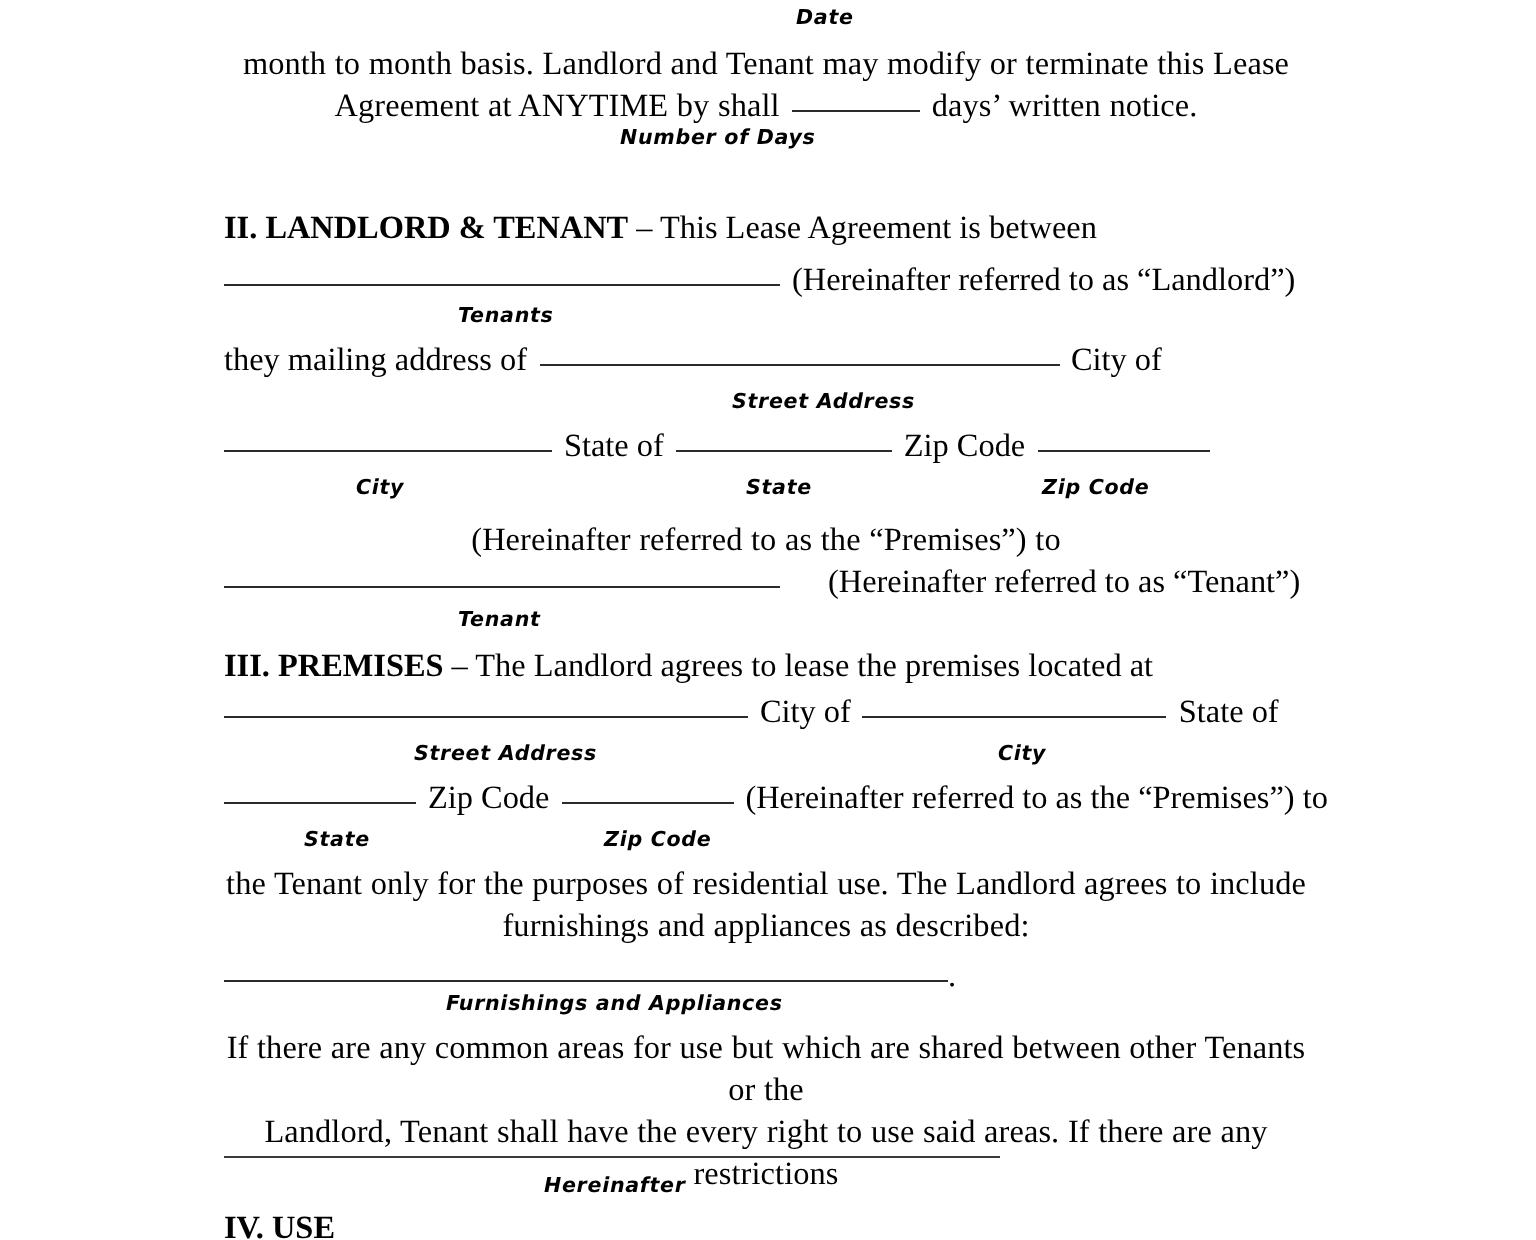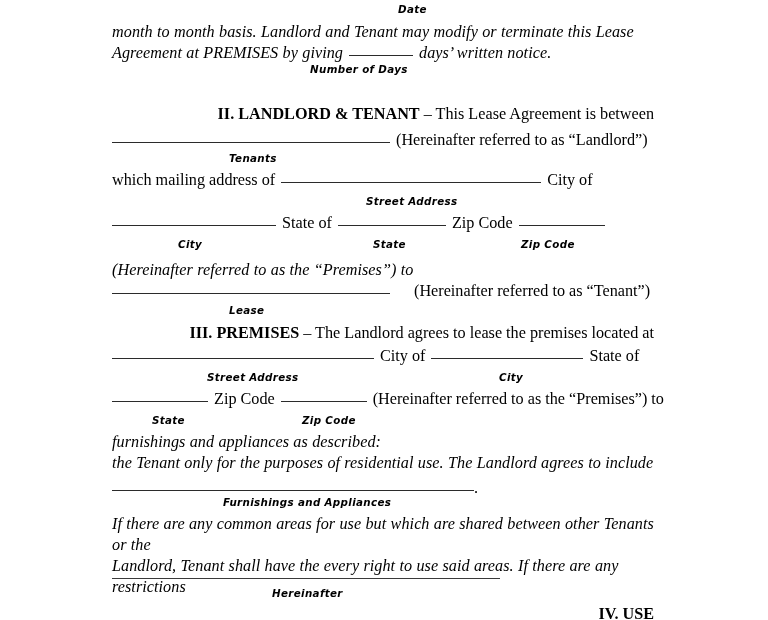--- a/index.html
+++ b/index.html
@@ -30,43 +30,41 @@
   .col {
     position: absolute;
     left: 112px;
     width: 542px;
   }
 
   
   .para {
     font-size: 16.2px;
     line-height: 21px;
-    text-align: left;
+    text-align: center;
     letter-spacing: 0.05px;
     word-spacing: 0.2px;
-    font-style: italic;
   }
 
   
   .caption {
     position: absolute;
     font-family: "DejaVu Sans", "Liberation Sans", sans-serif;
     font-weight: bold;
     font-style: italic;
     font-size: 10.3px;
     letter-spacing: 0.35px;
     white-space: nowrap;
     color: #000;
   }
 
   
   .heading {
     font-size: 16.2px;
     line-height: 21px;
-    text-align: right;
   }
   .heading b {
     font-weight: bold;
   }
 
   
   .blank {
     display: inline-block;
     border-bottom: 1px solid #2b2b2b;
     vertical-align: 2px;
@@ -90,73 +88,73 @@
 </head>
 <body>
 
 <div class="page">
 
   <div class="caption" style="left:398px; top:3px;">Date</div>
 
   <div class="col" style="top:22px;">
     <div class="para">month to month basis. Landlord and Tenant may modify or terminate this Lease</div>
     <div class="para">
-      <span>Agreement at PREMISES by giving</span><span class="blank" style="width:64px; margin:0 6px;"></span><span>days’ written notice.</span>
+      <span>Agreement at ANYTIME by shall</span><span class="blank" style="width:64px; margin:0 6px;"></span><span>days’ written notice.</span>
     </div>
   </div>
 
   <div class="caption" style="left:310px; top:63px;">Number of Days</div>
 
   <div class="col heading" style="top:104px;">
     <b>II. LANDLORD &amp; TENANT</b><span> – </span><span>This Lease Agreement is between</span>
   </div>
 
   <div class="blank-row" style="left:112px; top:130px;">
     <span class="blank" style="width:278px;"></span><span class="inline-txt" style="margin-left:6px;">(Hereinafter referred to as “Landlord”)</span>
   </div>
   <div class="caption" style="left:229px; top:152px;">Tenants</div>
 
   <div class="blank-row" style="left:112px; top:170px;">
-    <span class="inline-txt">which mailing address of</span><span class="blank" style="width:260px; margin:0 6px;"></span><span class="inline-txt">City of</span>
+    <span class="inline-txt">they mailing address of</span><span class="blank" style="width:260px; margin:0 6px;"></span><span class="inline-txt">City of</span>
   </div>
   <div class="caption" style="left:366px; top:195px;">Street Address</div>
 
   <div class="blank-row" style="left:112px; top:213px;">
     <span class="blank" style="width:164px;"></span><span class="inline-txt" style="margin:0 6px;">State of</span><span class="blank" style="width:108px;"></span><span class="inline-txt" style="margin:0 6px;">Zip Code</span><span class="blank" style="width:86px;"></span>
   </div>
   <div class="caption" style="left:178px; top:238px;">City</div>
   <div class="caption" style="left:373px; top:238px;">State</div>
   <div class="caption" style="left:521px; top:238px;">Zip Code</div>
 
   <div class="col para" style="top:260px;">(Hereinafter referred to as the “Premises”) to</div>
 
   <div class="blank-row" style="left:112px; top:281px;">
     <span class="blank" style="width:278px;"></span><span class="inline-txt" style="margin-left:24px;">(Hereinafter referred to as “Tenant”)</span>
   </div>
-  <div class="caption" style="left:229px; top:304px;">Lease</div>
+  <div class="caption" style="left:229px; top:304px;">Tenant</div>
 
   <div class="col heading" style="top:323px;">
     <b>III. PREMISES</b><span> – </span><span>The Landlord agrees to lease the premises located at</span>
   </div>
 
   <div class="blank-row" style="left:112px; top:346px;">
     <span class="blank" style="width:262px;"></span><span class="inline-txt" style="margin:0 6px;">City of</span><span class="blank" style="width:152px;"></span><span class="inline-txt" style="margin-left:6px;">State of</span>
   </div>
   <div class="caption" style="left:207px; top:371px;">Street Address</div>
   <div class="caption" style="left:499px; top:371px;">City</div>
 
   <div class="blank-row" style="left:112px; top:389px;">
     <span class="blank" style="width:96px;"></span><span class="inline-txt" style="margin:0 6px;">Zip Code</span><span class="blank" style="width:86px;"></span><span class="inline-txt" style="margin-left:6px;">(Hereinafter referred to as the “Premises”) to</span>
   </div>
   <div class="caption" style="left:152px; top:414px;">State</div>
   <div class="caption" style="left:302px; top:414px;">Zip Code</div>
 
   <div class="col" style="top:432px;">
+    <div class="para">the Tenant only for the purposes of residential use. The Landlord agrees to include</div>
     <div class="para">furnishings and appliances as described:</div>
-    <div class="para">the Tenant only for the purposes of residential use. The Landlord agrees to include</div>
   </div>
 
   <div class="blank-row" style="left:112px; top:478px;">
     <span class="blank" style="width:362px;"></span><span class="inline-txt">.</span>
   </div>
   <div class="caption" style="left:223px; top:496px;">Furnishings and Appliances</div>
 
   <div class="col" style="top:514px;">
     <div class="para">If there are any common areas for use but which are shared between other Tenants or the</div>
     <div class="para">Landlord, Tenant shall have the every right to use said areas. If there are any restrictions</div>

